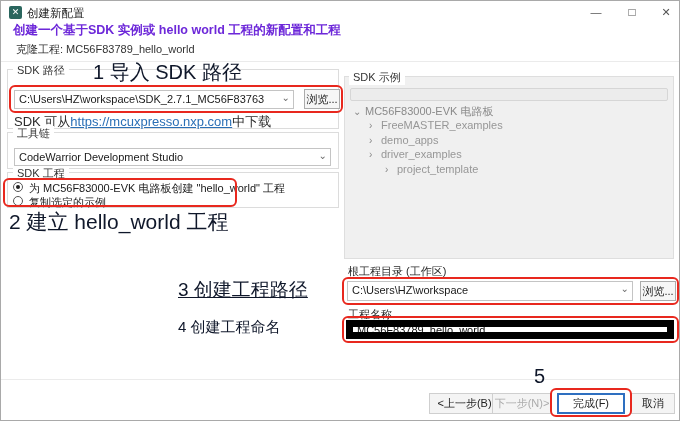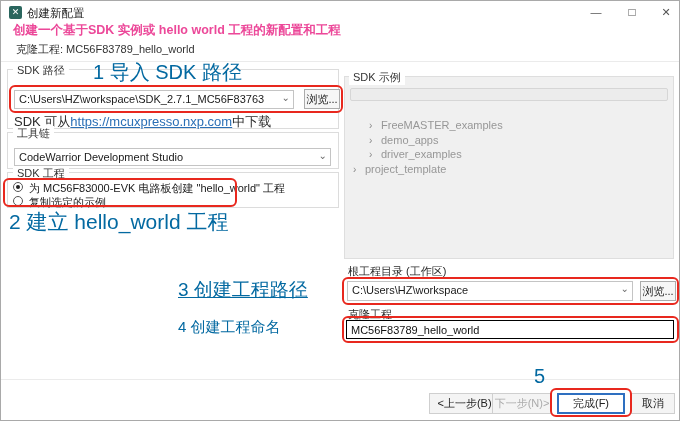--- a/index.html
+++ b/index.html
@@ -15,21 +15,21 @@
   }
   
   .titlebar { position:absolute; top:0; left:0; right:0; height:22px; background:#fff; }
   .app-icon { position:absolute; left:8px; top:5px; width:13px; height:13px; background:#2a665e;
     border-radius:2px; color:#fff; font-size:9px; line-height:13px; text-align:center; display:block; }
   .win-title { position:absolute; left:26px; top:5px; font-size:11.5px; color:#1c1c1c; }
   .winbtn { position:absolute; top:0; width:34px; height:22px; text-align:center; line-height:22px;
     color:#555; font-size:11px; cursor:default; }
   .winbtn.min { left:578px; } .winbtn.max { left:614px; font-size:12px; } .winbtn.close { left:648px; }
   
-  .hd-title { position:absolute; left:12px; top:21px; font-size:12.5px; font-weight:bold; color:#ec4899; }
+  .hd-title { position:absolute; left:12px; top:21px; font-size:12.5px; font-weight:bold; color:#6d28d9; }
   .hd-sub { position:absolute; left:15px; top:41px; font-size:11px; color:#333; }
   .sep { position:absolute; left:0; right:0; height:0; border-top:1px solid #ebebeb; }
   .sep.top { top:60px; } .sep.bottom { top:378px; }
   
   .group { position:absolute; border:1px solid #dcdcdc; background:#fff; }
   .group.g1 { left:6px; top:68px; width:332px; height:60px; }
   .group.g2 { left:6px; top:131px; width:332px; height:37px; }
   .group.g3 { left:6px; top:171px; width:332px; height:36px; }
   .group.g4 { left:343px; top:75px; width:330px; height:183px; background:#f0f0f0; border-color:#dedede; }
   .grouplabel { position:absolute; background:#fff; padding:0 4px; font-size:11px; color:#333; z-index:3; }
@@ -57,42 +57,42 @@
   .rb.sel::after { content:""; position:absolute; left:2px; top:2px; width:4px; height:4px;
     border-radius:50%; background:#222; }
   .rlabel { position:absolute; left:16px; top:0; font-size:11px; white-space:nowrap; color:#1a1a1a; }
   
   .filterbox { position:absolute; left:349px; top:87px; width:318px; height:13px; background:#ececec;
     border:1px solid #d6d6d6; border-radius:2px; }
   .tree-row { position:absolute; font-size:11px; color:#979797; white-space:nowrap; }
   .tree-row .tw { display:inline-block; width:12px; color:#8a8a8a; font-size:10px; }
   .t0 { left:352px; top:103px; color:#8a8a8a; }
   .t1 { left:368px; top:118px; } .t2 { left:368px; top:133px; }
-  .t3 { left:368px; top:147px; } .t4 { left:352px; top:162px; }
+  .t3 { left:368px; top:147px; } .t4 { left:384px; top:162px; }
   
   .flabel { position:absolute; font-size:11px; color:#2b2b2b; }
   .lws { left:347px; top:263px; } .lpn { left:347px; top:306px; }
   .textinput { position:absolute; left:345px; top:319px; width:328px; height:19px;
-    border:1px solid #000000; background:#fff; font-size:11px; padding:0 4px;
+    border:7px solid #000000; background:#fff; font-size:11px; padding:0 4px;
     font-family:"Liberation Sans","DejaVu Sans",sans-serif; color:#111; }
   
   .fbtn { position:absolute; top:392px; height:21px; line-height:19px; background:#f4f4f4;
     border:1px solid #cfcfcf; font-size:11px; text-align:center; color:#222; cursor:default; }
   .fb-back { left:428px; width:71px; }
   .fb-next { left:491px; width:60px; color:#ababab; }
   .fb-finish { left:556px; width:68px; background:#fff; border:2px solid #2e6fc0; line-height:17px; }
   .fb-cancel { left:630px; width:44px; }
   
   .redbox { position:absolute; border:2px solid #e8281e; border-radius:6px; z-index:5; pointer-events:none; }
   .rb1 { left:8px;  top:84px;  width:334px; height:28px; }
   .rb3 { left:2px;  top:177px; width:234px; height:29px; }
   .rbw { left:341px; top:276px; width:337px; height:28px; }
   .rbp { left:341px; top:315px; width:337px; height:27px; }
   .rbf { left:549px; top:387px; width:82px;  height:29px; }
-  .ann { position:absolute; color:#0369a1; z-index:6; pointer-events:none; white-space:nowrap;
+  .ann { position:absolute; color:#0f172a; z-index:6; pointer-events:none; white-space:nowrap;
     font-weight:500; }
   .a1 { left:92px;  top:58px;  font-size:20px; }
   .a2 { left:8px;   top:207px; font-size:21px; }
   .a3 { left:177px; top:276px; font-size:19px;text-decoration:underline; }
   .a4 { left:177px; top:317px; font-size:15px; }
   .a5 { left:533px; top:364px; font-size:20px; }
 </style>
 </head>
 <body>
 
@@ -135,33 +135,34 @@
     <span class="rlabel">为 MC56F83000-EVK 电路板创建 "hello_world" 工程</span>
   </div>
   <div class="radio-row r2">
     <span class="rb"></span>
     <span class="rlabel">复制选定的示例</span>
   </div>
 
   <div class="group g4"></div>
   <div class="grouplabel gl4">SDK 示例</div>
   <div class="filterbox"></div>
+  <div class="tree-row t0"><span class="tw">⌄</span><span>MC56F83000-EVK 电路板</span></div>
   <div class="tree-row t1"><span class="tw">›</span><span>FreeMASTER_examples</span></div>
   <div class="tree-row t2"><span class="tw">›</span><span>demo_apps</span></div>
   <div class="tree-row t3"><span class="tw">›</span><span>driver_examples</span></div>
   <div class="tree-row t4"><span class="tw">›</span><span>project_template</span></div>
 
   <div class="flabel lws">根工程目录 (工作区)</div>
   <div class="combo c3">
     <span class="val">C:\Users\HZ\workspace</span>
     <span class="arr">⌄</span>
   </div>
   <div class="btn browse2">浏览...</div>
 
-  <div class="flabel lpn">克隆工程</div>
+  <div class="flabel lpn">工程名称</div>
   <input class="textinput" value="MC56F83789_hello_world" style="">
 
   <div class="sep bottom"></div>
   <div class="fbtn fb-back">&lt;上一步(B)</div>
   <div class="fbtn fb-next">下一步(N)&gt;</div>
   <div class="fbtn fb-finish">完成(F)</div>
   <div class="fbtn fb-cancel">取消</div>
 
   <div class="redbox rb1"></div>
   <div class="redbox rb3"></div>

